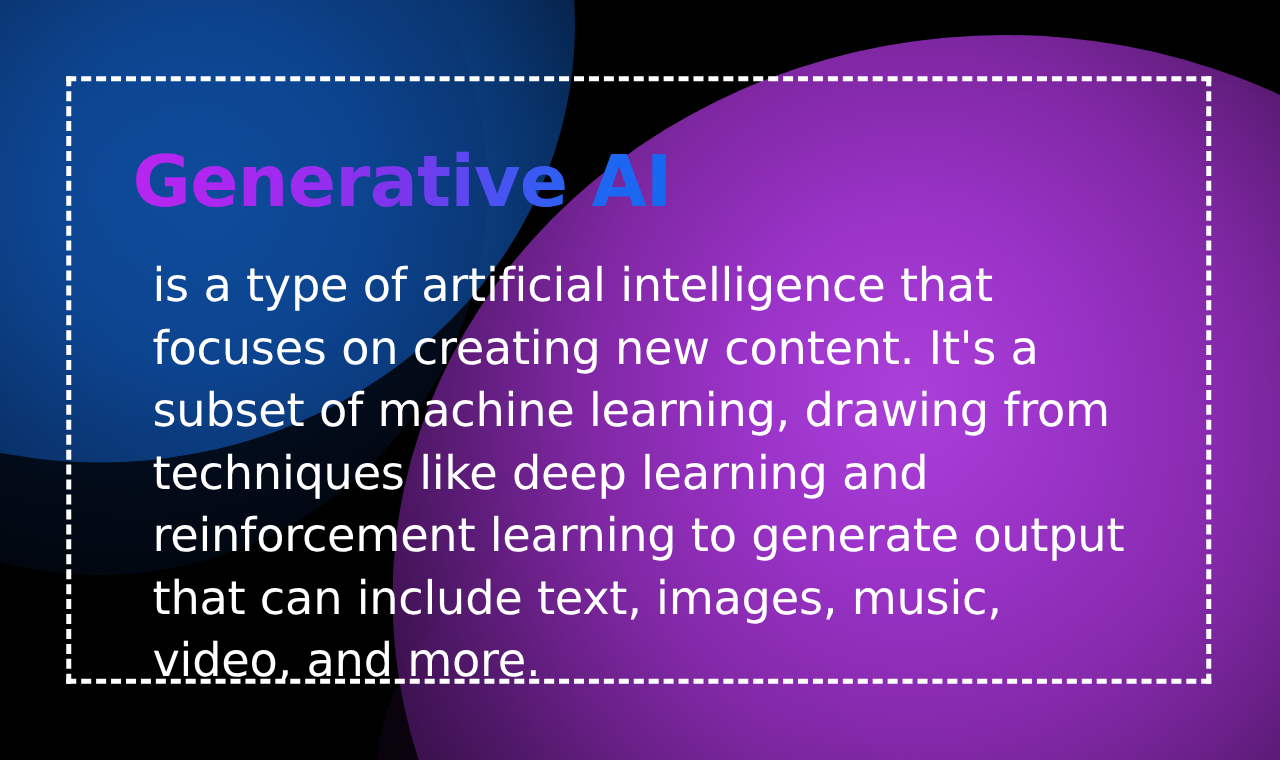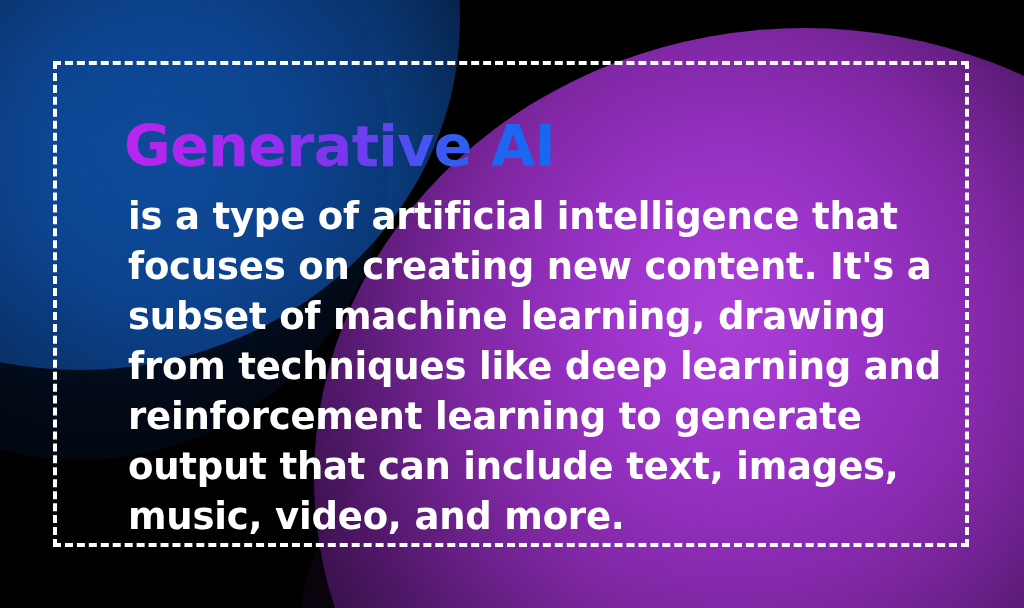--- a/index.html
+++ b/index.html
@@ -102,21 +102,21 @@
     width: 916px;
     height: 486px;
     box-sizing: border-box;
     border: 4px dashed #ffffff;
     pointer-events: none;
   }
 
   
   #content {
     position: absolute;
-    left: 124px;
+    left: 106px;
     top: 118px;
     width: 830px;
   }
 
   #headline {
     font-family: "DejaVu Sans", "Liberation Sans", sans-serif;
     font-size: 57px;
     font-weight: 700;
     letter-spacing: -0.6px;
     line-height: 1.0;
@@ -130,25 +130,25 @@
         #4a52f2 68%,
         #1f66f2 85%,
         #1668f0 100%);
     -webkit-background-clip: text;
     background-clip: text;
     color: transparent;
     -webkit-text-fill-color: transparent;
   }
 
   #body-copy {
-    margin: 4px;
+    margin: 16px;
     color: #ffffff;
     font-family: "DejaVu Sans", "Liberation Sans", sans-serif;
     font-size: 37px;
-    font-weight: 700;
+    font-weight: 400;
     line-height: 50px;
     letter-spacing: -0.2px;
     max-width: 820px;
   }
 </style>
 </head>
 <body>
 
 <div id="stage">
 

